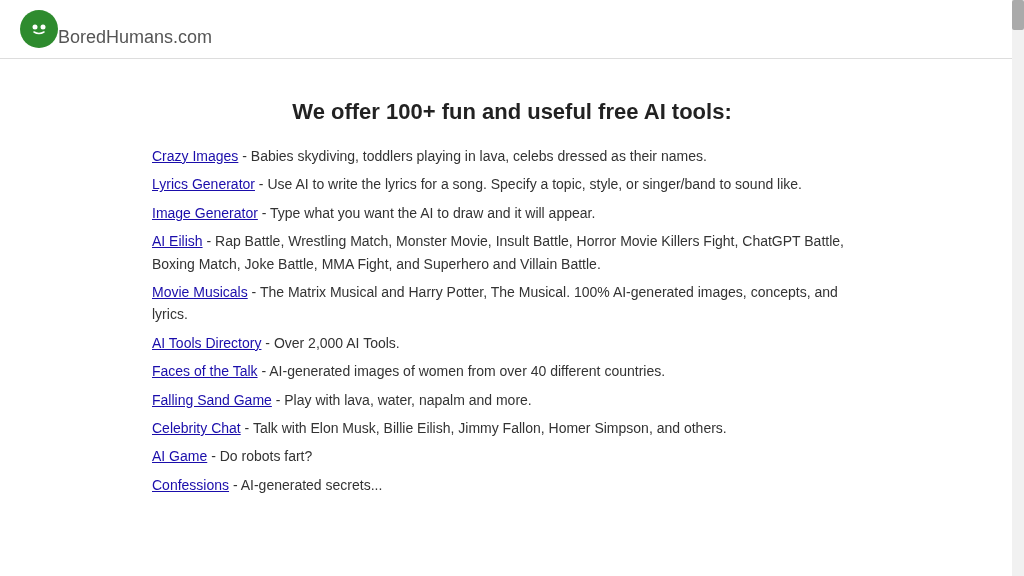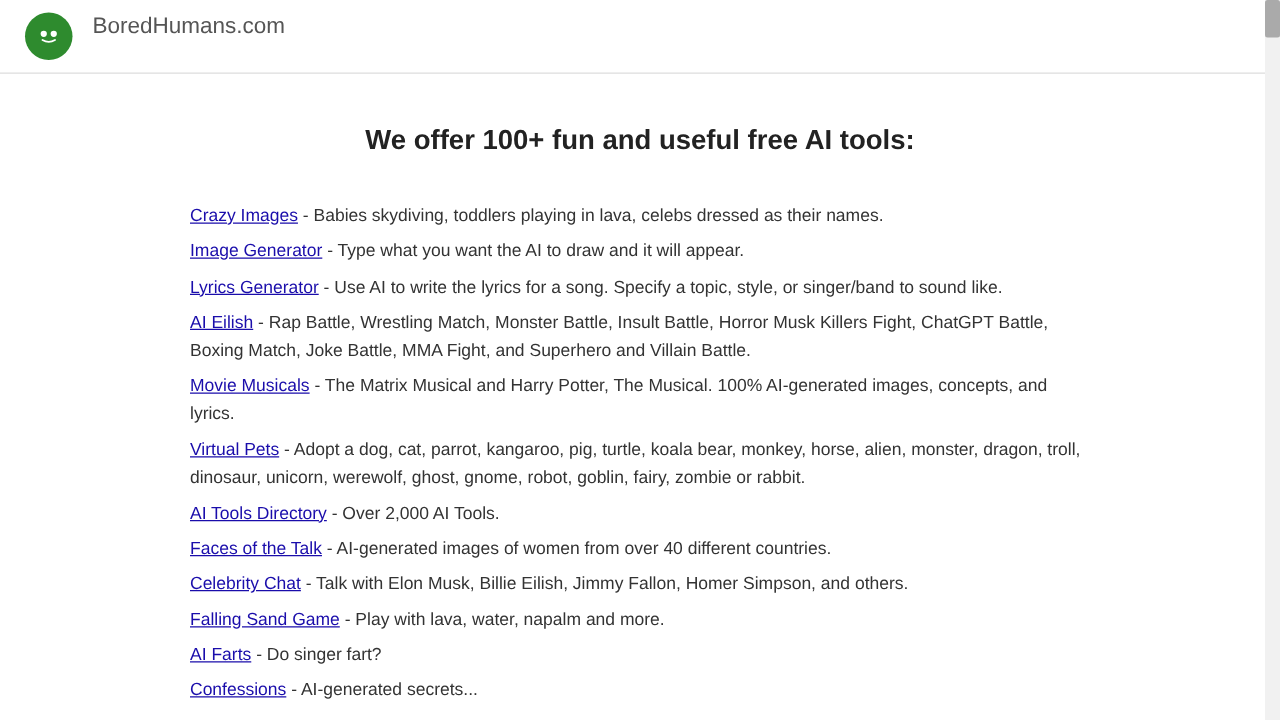--- a/index.html
+++ b/index.html
@@ -15,22 +15,22 @@
       overflow-x: hidden;
     }
     header {
       border-bottom: 1px solid #ddd;
       padding: 10px 20px;
       display: flex;
       align-items: center;
     }
     .logo-container {
       display: flex;
-      align-items: flex-start;
-      gap: 16px;
+      align-items: flex-end;
+      gap: 0;
     }
     .logo-icon {
       width: 38px;
       height: 38px;
       background: #2e8b2e;
       border-radius: 50%;
       display: flex;
       align-items: center;
       justify-content: center;
     }
@@ -49,21 +49,21 @@
     }
     .main-content {
       max-width: 760px;
       margin: 40px auto;
       padding: 0 20px;
     }
     h1 {
       font-size: 22px;
       font-weight: bold;
       color: #222;
-      margin-bottom: 36px;
+      margin-bottom: 20px;
       text-align: center;
     }
     .tools-list {
       line-height: 1.6;
     }
     .tool-item {
       margin-bottom: 6px;
     }
     a.tool-link {
       color: #1a0dab;
@@ -106,29 +106,28 @@
         <span>BoredHumans</span><span>.com</span>
       </span>
     </div>
   </div>
 </header>
 
 <div class="main-content">
   <h1>We offer 100+ fun and useful free AI tools:</h1>
   <div class="tools-list">
   <div class="tool-item"><a class="tool-link" href="#">Crazy Images</a><span> - Babies skydiving, toddlers playing in lava, celebs dressed as their names.</span></div>
+      <div class="tool-item"><a class="tool-link" href="#">Lyrics Generator</a><span> - Use AI to write the lyrics for a song. Specify a topic, style, or singer/band to sound like.</span></div>
       <div class="tool-item"><a class="tool-link" href="#">Image Generator</a><span> - Type what you want the AI to draw and it will appear.</span></div>
-      <div class="tool-item"><a class="tool-link" href="#">Lyrics Generator</a><span> - Use AI to write the lyrics for a song. Specify a topic, style, or singer/band to sound like.</span></div>
-      <div class="tool-item"><a class="tool-link" href="#">AI Eilish</a><span> - Rap Battle, Wrestling Match, Monster Battle, Insult Battle, Horror Musk Killers Fight, ChatGPT Battle, Boxing Match, Joke Battle, MMA Fight, and Superhero and Villain Battle.</span></div>
+      <div class="tool-item"><a class="tool-link" href="#">AI Eilish</a><span> - Rap Battle, Wrestling Match, Monster Movie, Insult Battle, Horror Movie Killers Fight, ChatGPT Battle, Boxing Match, Joke Battle, MMA Fight, and Superhero and Villain Battle.</span></div>
       <div class="tool-item"><a class="tool-link" href="#">Movie Musicals</a><span> - The Matrix Musical and Harry Potter, The Musical. 100% AI-generated images, concepts, and lyrics.</span></div>
-      <div class="tool-item"><a class="tool-link" href="#">Virtual Pets</a><span> - Adopt a dog, cat, parrot, kangaroo, pig, turtle, koala bear, monkey, horse, alien, monster, dragon, troll, dinosaur, unicorn, werewolf, ghost, gnome, robot, goblin, fairy, zombie or rabbit.</span></div>
       <div class="tool-item"><a class="tool-link" href="#">AI Tools Directory</a><span> - Over 2,000 AI Tools.</span></div>
       <div class="tool-item"><a class="tool-link" href="#">Faces of the Talk</a><span> - AI-generated images of women from over 40 different countries.</span></div>
+      <div class="tool-item"><a class="tool-link" href="#">Falling Sand Game</a><span> - Play with lava, water, napalm and more.</span></div>
       <div class="tool-item"><a class="tool-link" href="#">Celebrity Chat</a><span> - Talk with Elon Musk, Billie Eilish, Jimmy Fallon, Homer Simpson, and others.</span></div>
-      <div class="tool-item"><a class="tool-link" href="#">Falling Sand Game</a><span> - Play with lava, water, napalm and more.</span></div>
-      <div class="tool-item"><a class="tool-link" href="#">AI Farts</a><span> - Do singer fart?</span></div>
+      <div class="tool-item"><a class="tool-link" href="#">AI Game</a><span> - Do robots fart?</span></div>
       <div class="tool-item"><a class="tool-link" href="#">Confessions</a><span> - AI-generated secrets...</span></div>
     </div>
 </div>
 
 <div class="scrollbar-track">
   <div class="scrollbar-thumb"></div>
 </div>
 
 </body></html>

